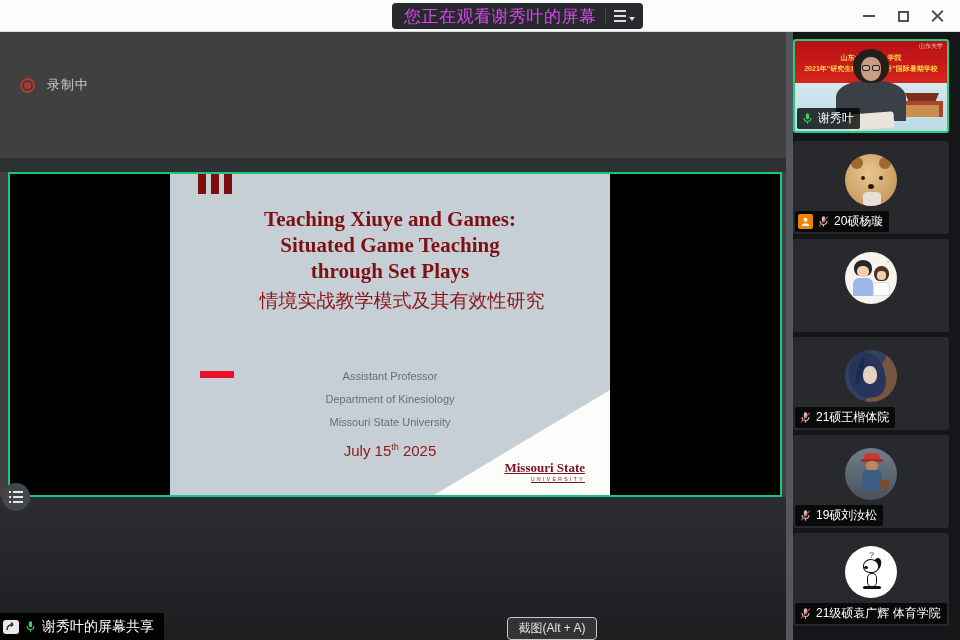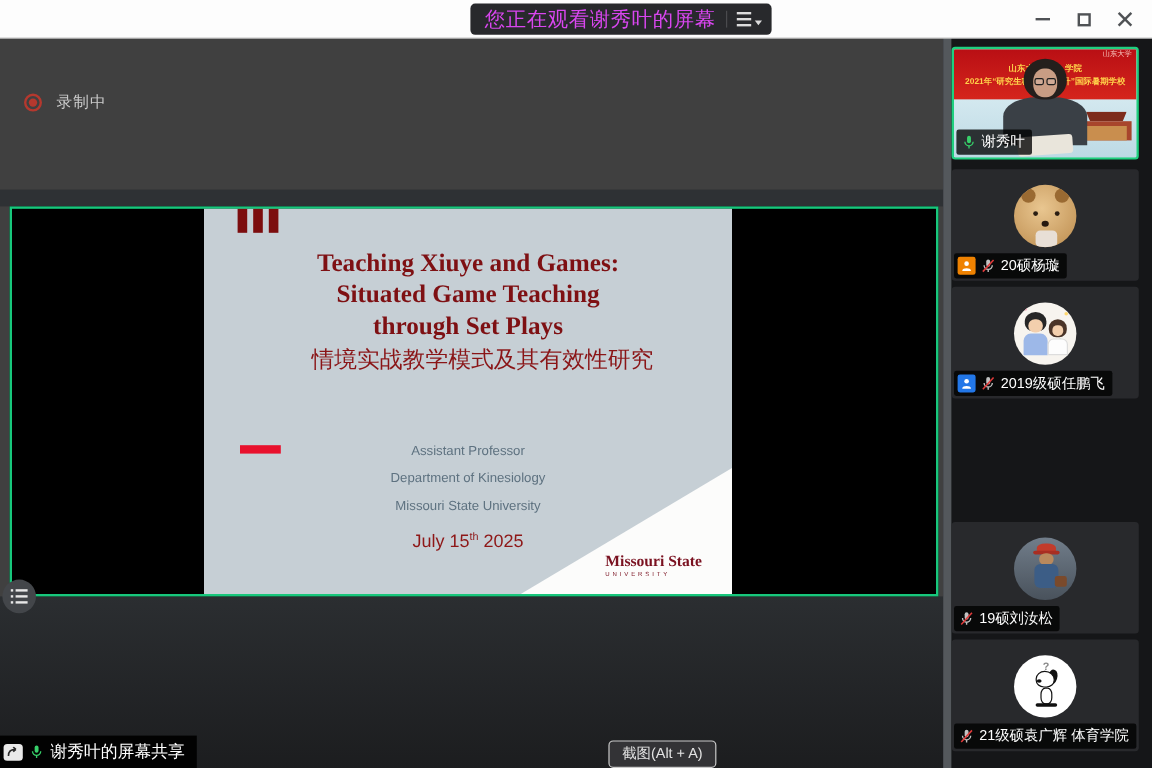--- a/index.html
+++ b/index.html
@@ -42,21 +42,21 @@
   .slide-bars i { display:block; width:8px; height:20px; background:#7c0d0e; }
   .slide-title { position:absolute; left:0; top:32px; width:100%; text-align:center; font-family:"Liberation Serif", serif; font-weight:bold; color:#7e1013; font-size:21px; line-height:26px; }
   .slide-title-cn { position:absolute; left:12px; top:113px; width:100%; text-align:center; color:#8a1517; font-size:19px; font-weight:normal; line-height:28px; }
   .slide-author { position:absolute; left:0; top:166px; width:100%; text-align:center; color:#455764; font-size:16px; font-weight:bold; }
   .slide-redbar { position:absolute; left:30px; top:197px; width:34px; height:7px; background:#e8112d; }
   .slide-sub { position:absolute; width:100%; text-align:center; color:#5e7280; font-size:11px; }
   .sub1{ top:196px; } .sub2{ top:219px; } .sub3{ top:242px; }
   .slide-date { position:absolute; left:0; top:268px; width:100%; text-align:center; color:#8e1717; font-size:15px; }
   .slide-date sup { font-size:9px; }
   .slide-triangle { position:absolute; right:0; bottom:0; width:176px; height:105px; background:#fcfcfb; clip-path:polygon(100% 0, 100% 100%, 0 100%); }
-  .slide-logo { position:absolute; right:25px; bottom:13px; text-align:left; color:#7a1120; }
+  .slide-logo { position:absolute; right:25px; bottom:13px; text-align:right; color:#7a1120;text-decoration:underline; }
   .logo-name { font-family:"Liberation Serif", serif; font-weight:bold; font-size:13px; line-height:13px; }
   .logo-sub { font-size:5px; letter-spacing:2.4px; margin-top:2px; }
 
   
   .list-button { position:absolute; left:2px; top:451px; width:28px; height:28px; border-radius:50%; background:#43464a; display:flex; align-items:center; justify-content:center; cursor:pointer; z-index:6; }
   .list-icon { display:flex; flex-direction:column; gap:3px; }
   .list-icon .row { display:flex; align-items:center; gap:2px; }
   .list-icon .d { width:2px; height:2px; background:#e8e8e8; }
   .list-icon .l { width:10px; height:2px; background:#e8e8e8; }
 
@@ -334,39 +334,40 @@
         <span class="c1"></span>
           <span class="c2"></span>
           <span class="c3"></span>
         <span class="b1"></span>
           <span class="h1"></span>
           <span class="f1"></span>
         <span class="b2"></span>
           <span class="h2"></span>
           <span class="f2"></span>
       </div>
+    </div>
+
+    <div class="tile t4">
+      <div class="avatar av-anime">
+        <span class="hairmass"></span>
+          <span class="aface"></span>
+          <span class="strand"></span>
+      </div>
       <div class="name-bar">
-        <span class="badge badge-blue">
-          <svg width="11" height="11" viewBox="0 0 16 16">
-              <circle cx="8" cy="5.4" r="2.8" fill="#fff"></circle>
-              <path d="M2.8 13.6c0-3.4 10.4-3.4 10.4 0v.8H2.8z" fill="#fff"></path>
-            </svg>
-        </span>
         <span class="micw">
           <svg width="13" height="13" viewBox="0 0 16 16">
               <rect x="6" y="1.5" width="4" height="7.5" rx="2" fill="#c2c2c2"></rect>
               <path d="M3.8 7.5a4.2 4.2 0 0 0 8.4 0" stroke="#c2c2c2" stroke-width="1.4" fill="none"></path>
               <line x1="8" y1="12" x2="8" y2="14.4" stroke="#c2c2c2" stroke-width="1.4"></line>
               <line x1="2.5" y1="14" x2="13.5" y2="2" stroke="#e03a3a" stroke-width="1.6"></line>
             </svg>
         </span>
-        <span class="nm">2019级硕任鹏飞</span>
-      </div>
-    </div>
-
+        <span class="nm">21硕王楷体院</span>
+      </div>
+    </div>
 
     <div class="tile t5">
       <div class="avatar av-bear">
         <span class="hat"></span>
           <span class="brim"></span>
           <span class="head"></span>
           <span class="coat"></span>
           <span class="case"></span>
       </div>
       <div class="name-bar">

